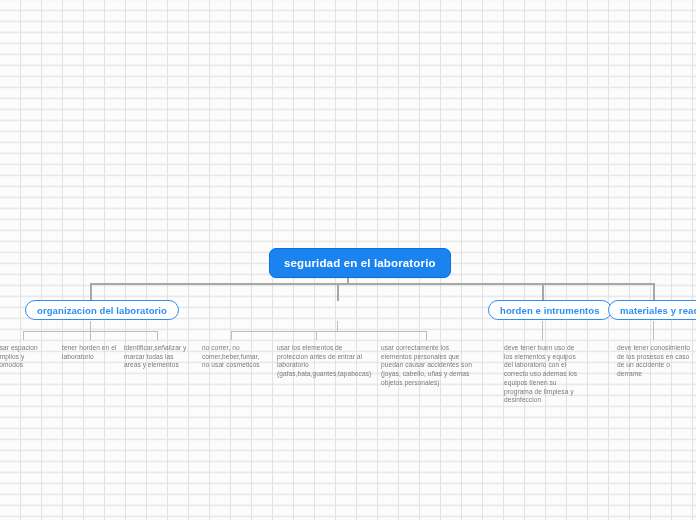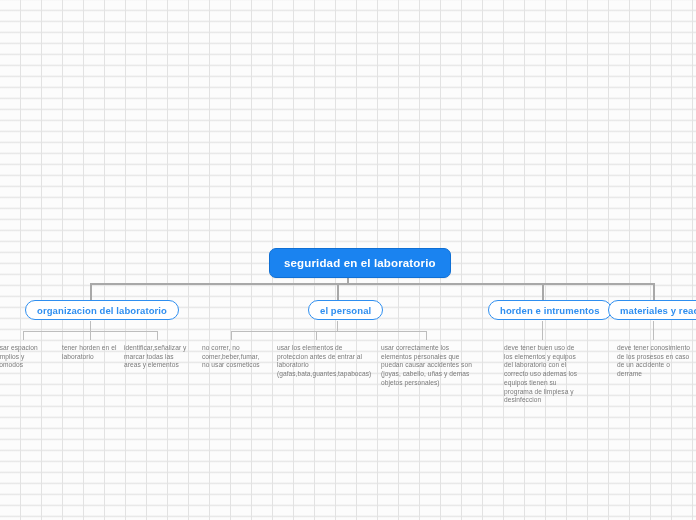--- a/index.html
+++ b/index.html
@@ -148,21 +148,20 @@
   <div class="conn-thin" style="left:653px; top:321px; width:1px; height:19px;"></div>
 
 </div>
 
 <div class="layer">
 
   <div class="node node-root" style="left:269px; top:248px;">seguridad en el laboratorio</div>
 
   <div class="node node-l2" style="left:25px; top:300px;">organizacion del laboratorio</div>
 
-  <div class="node node-l2" style="left:308px; top:300px;">el personal</div>
 
   <div class="node node-l2" style="left:488px; top:300px;">horden e intrumentos</div>
 
   <div class="node node-l2" style="left:608px; top:300px;">materiales y reactivos</div>
 
   <div class="leaf" style="left:-4px; top:344px; width:56px;">usar espacion amplios y comodos</div>
 
   <div class="leaf" style="left:62px; top:344px; width:58px;">tener horden en el laboratorio</div>
 
   <div class="leaf" style="left:124px; top:344px; width:66px;">identificar,señalizar y marcar todas las areas y elementos</div>

